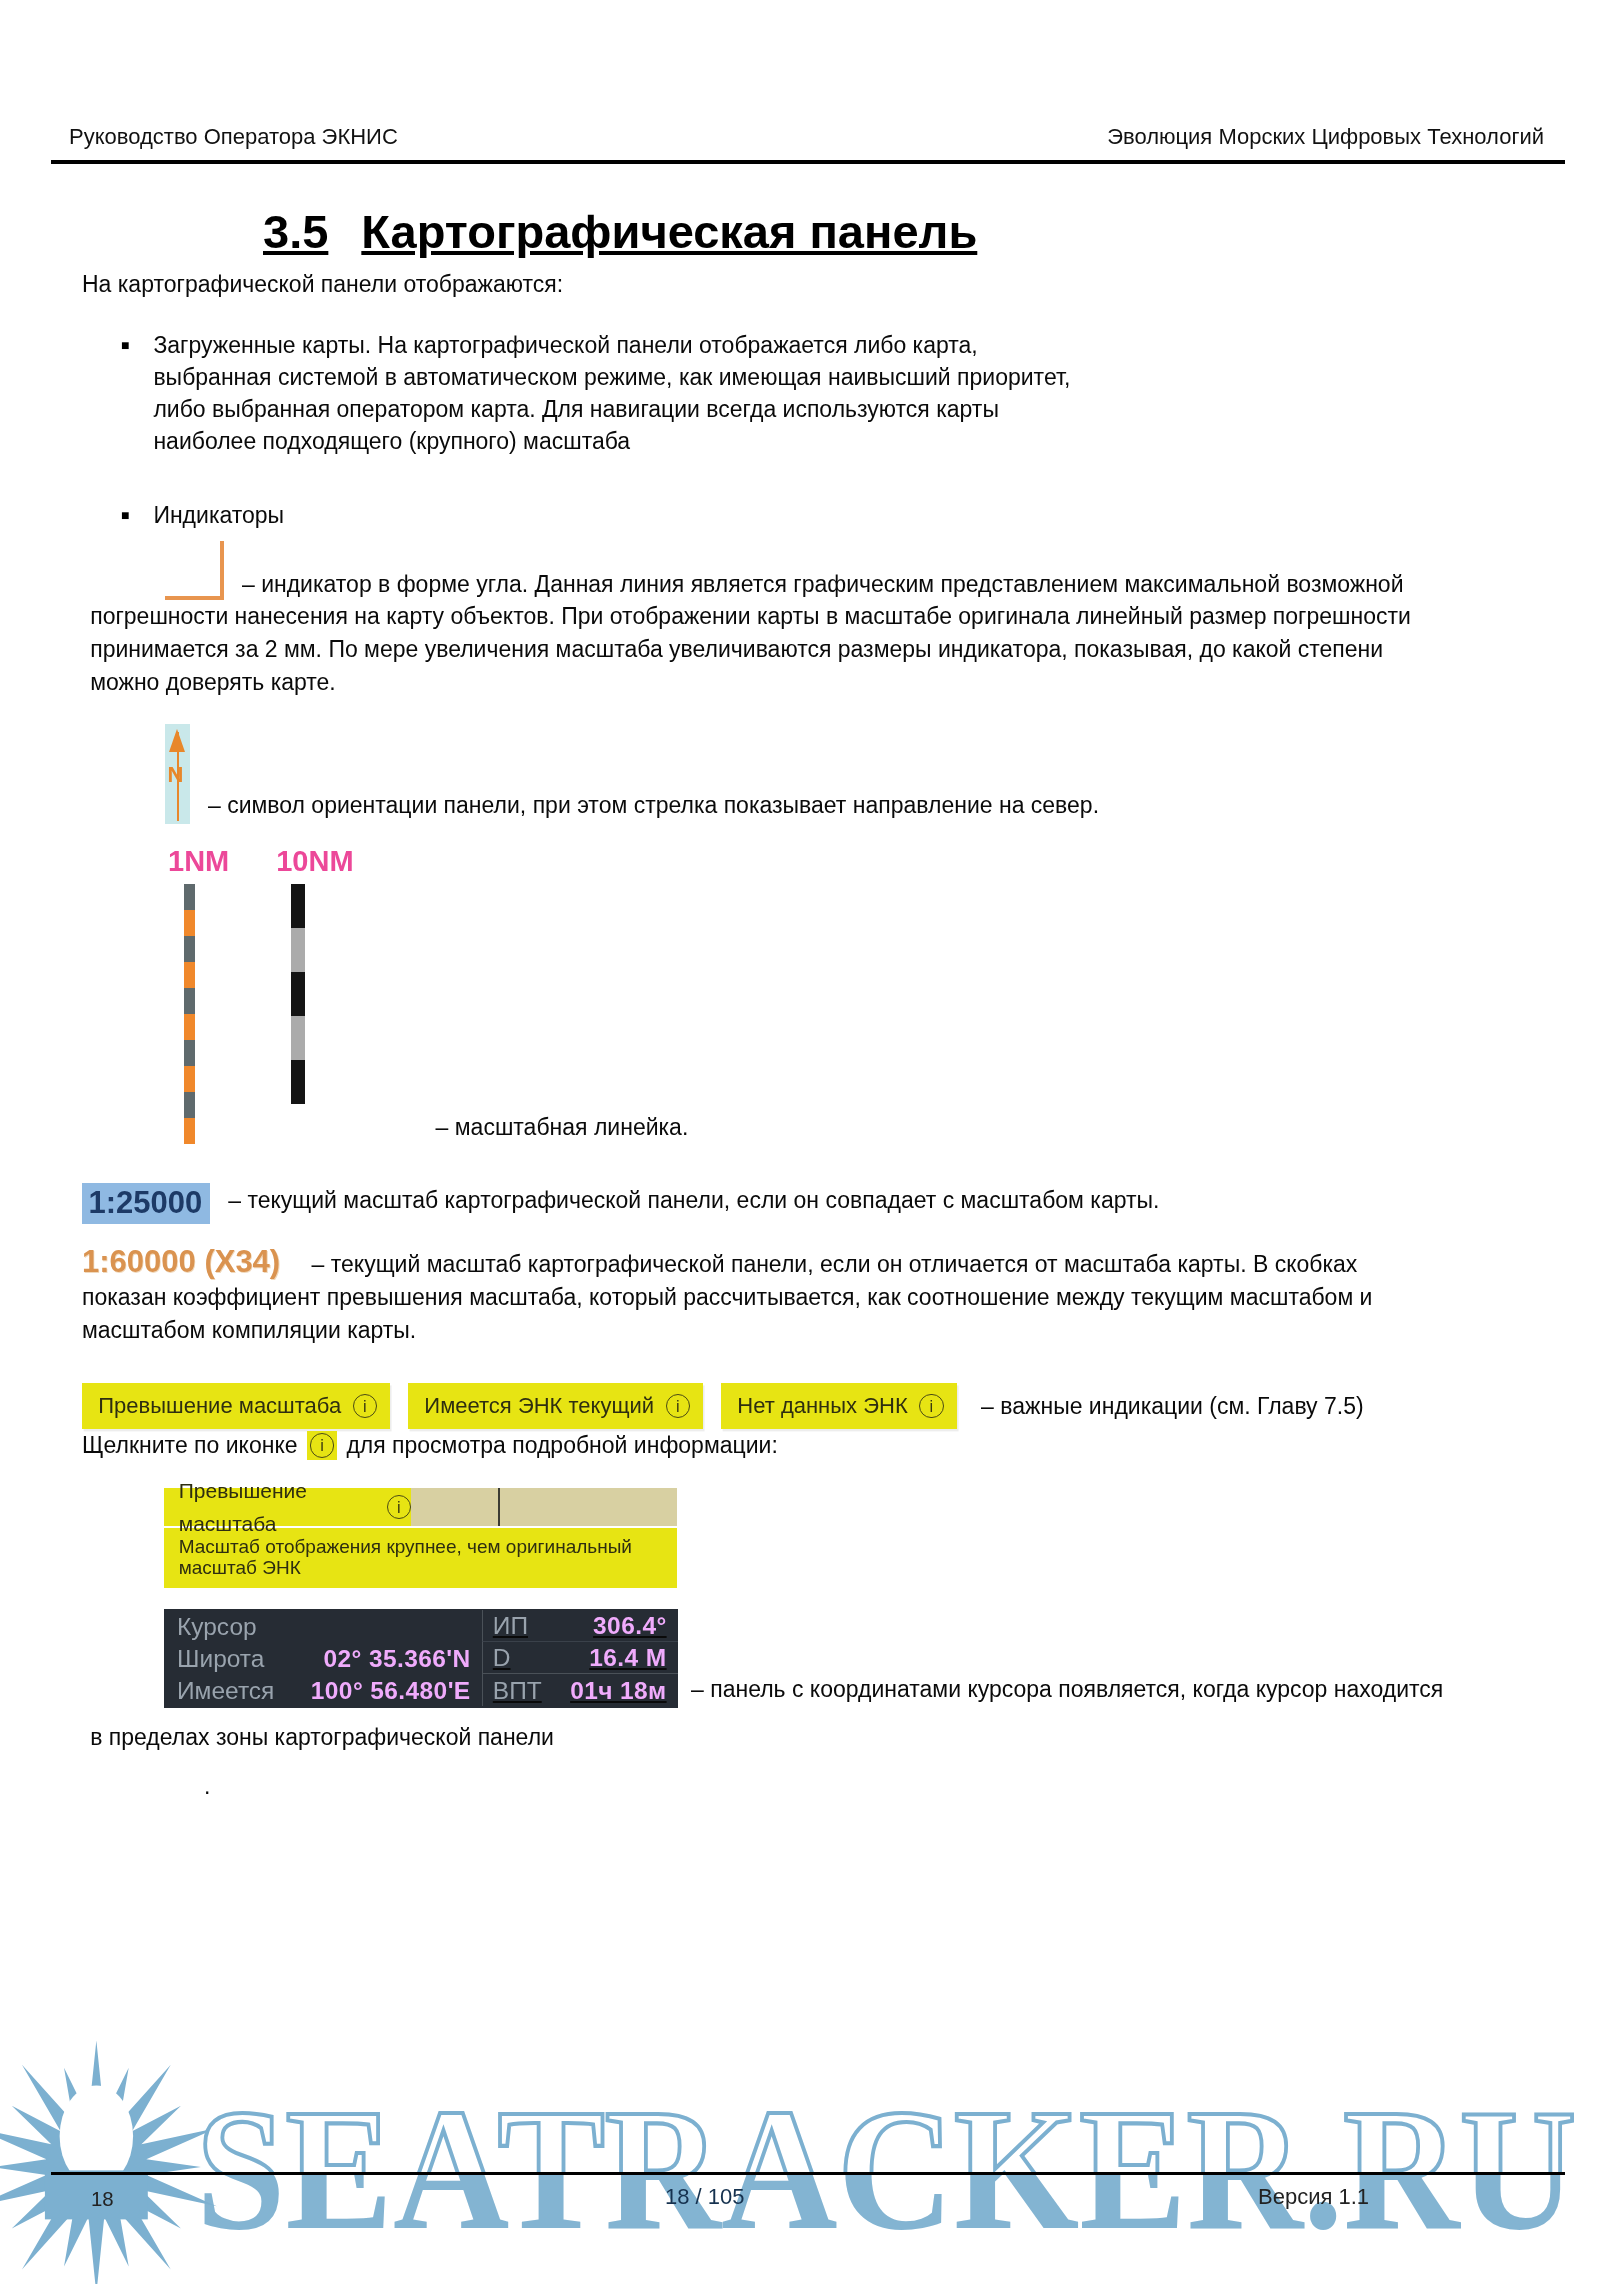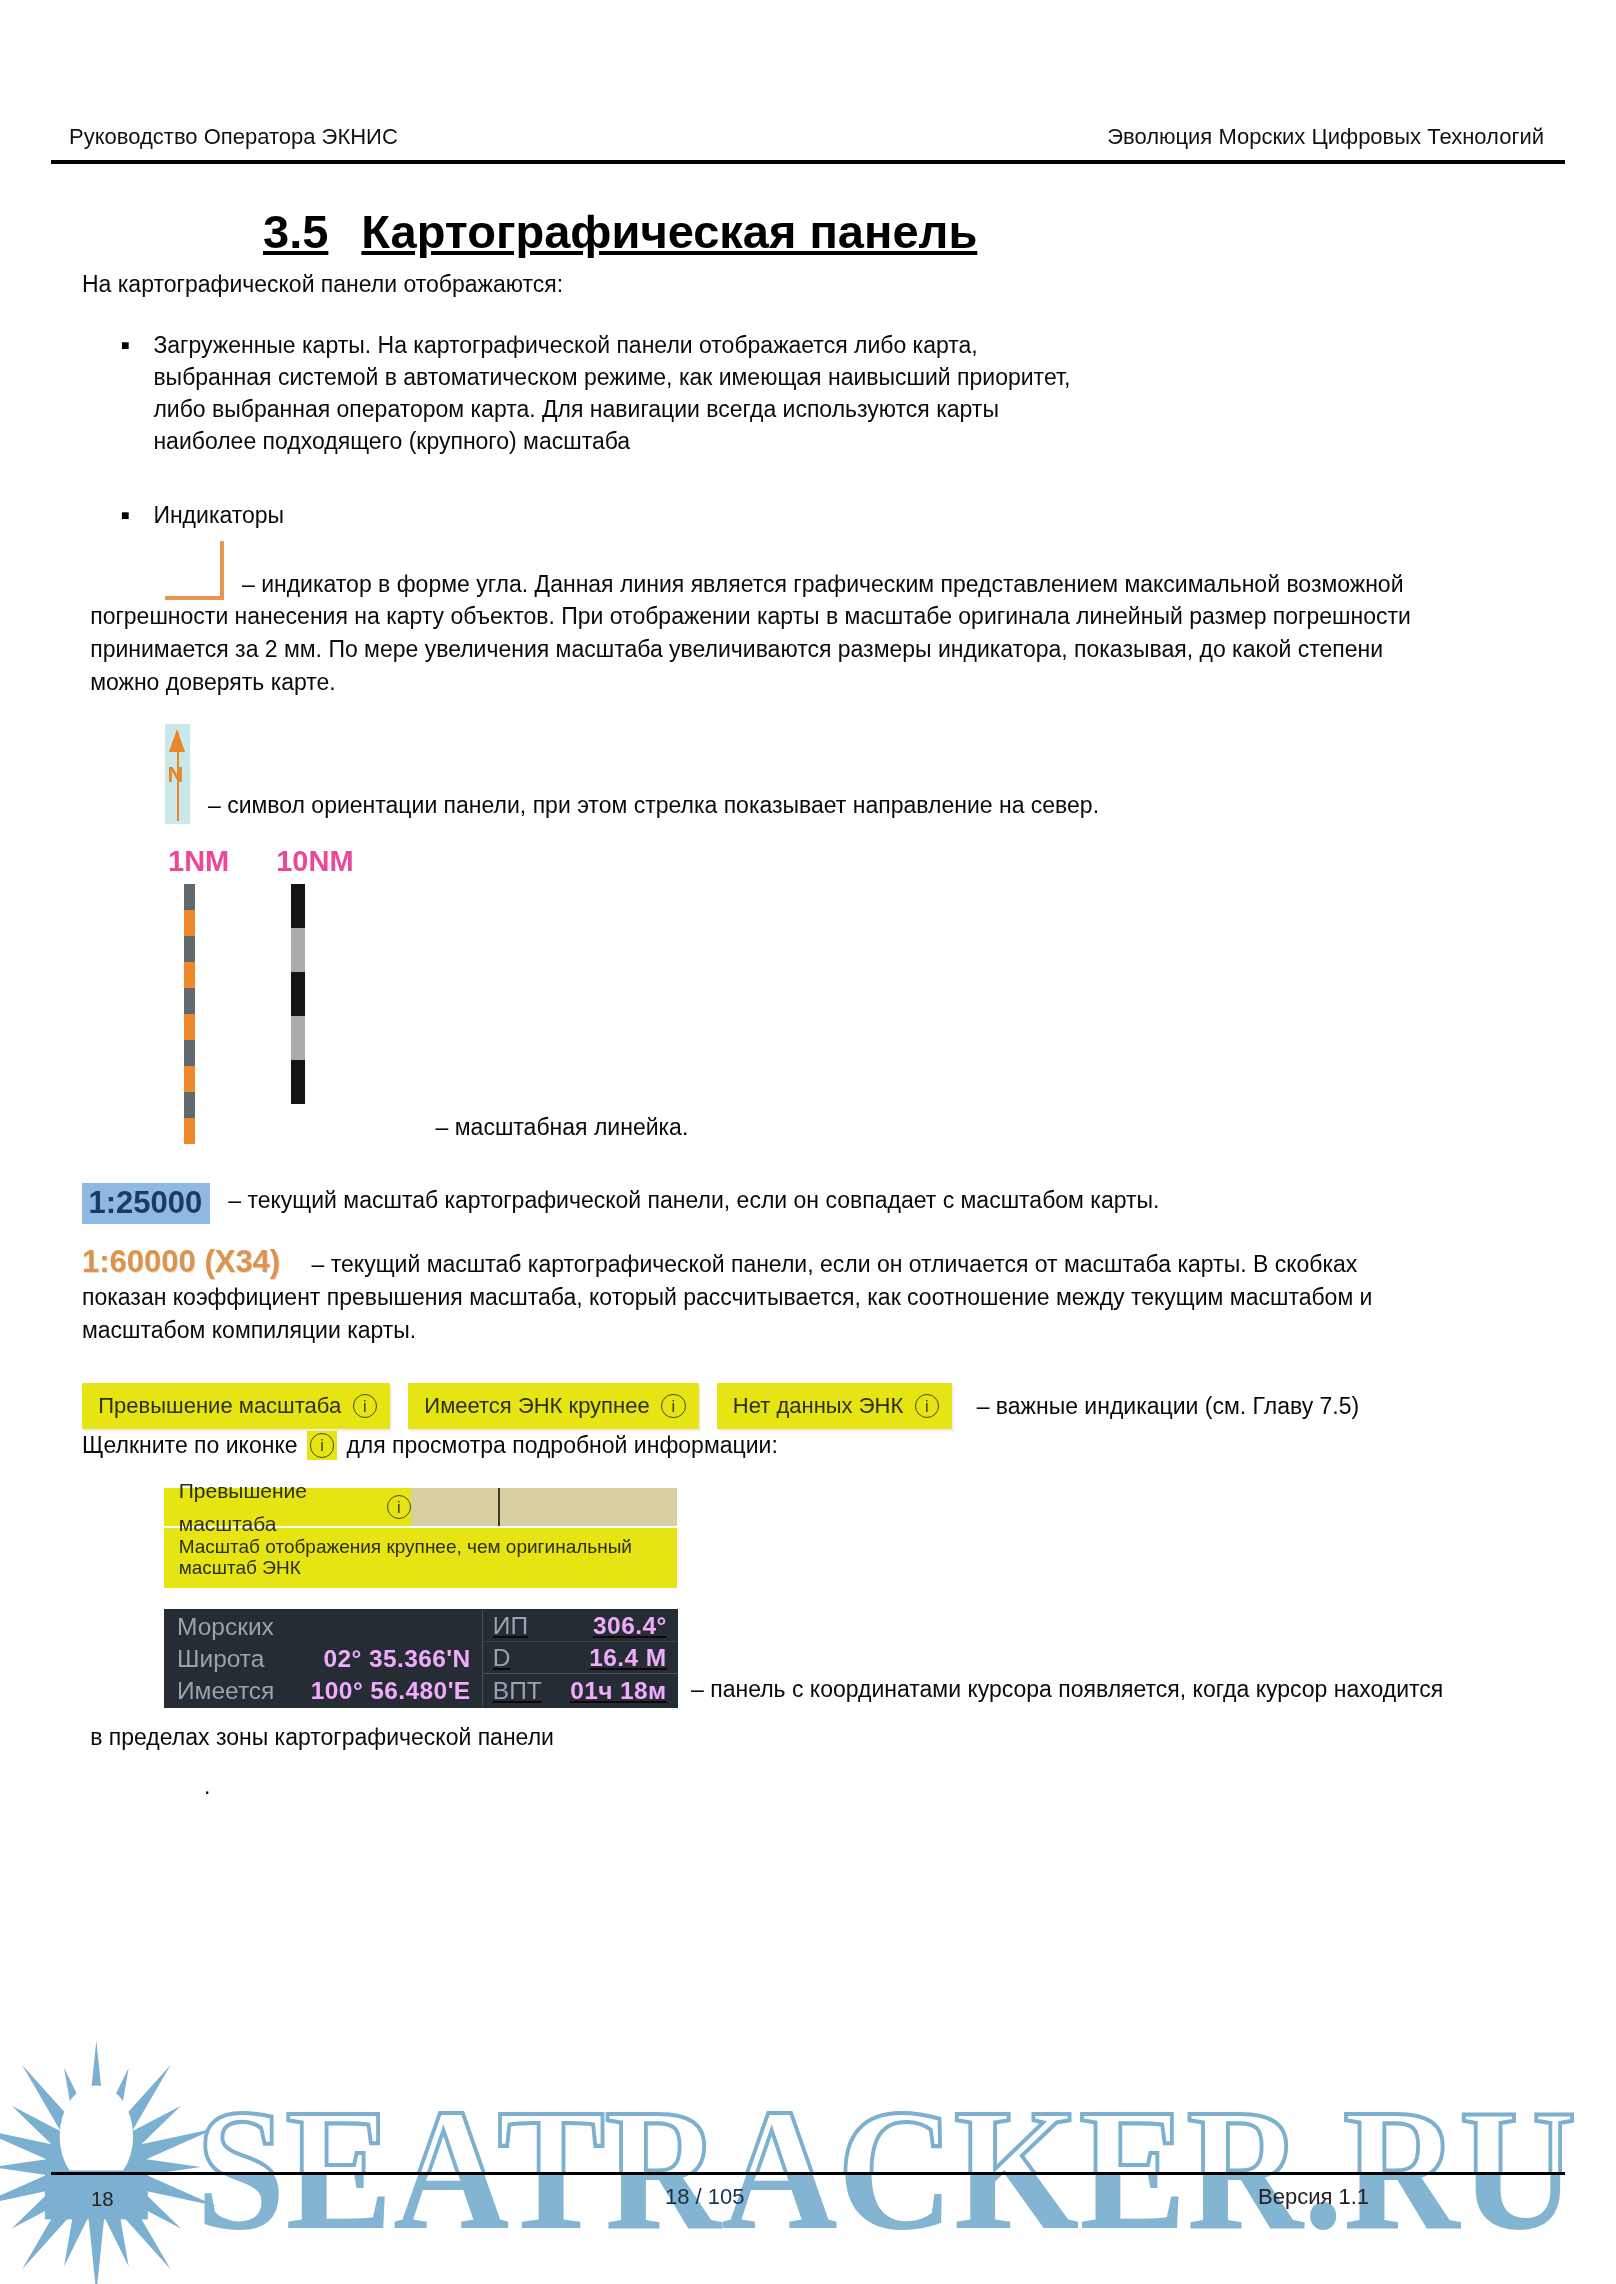--- a/index.html
+++ b/index.html
@@ -185,21 +185,21 @@
       <span class="over-scale">1:60000 (X34)</span>
       <span>– текущий масштаб картографической панели, если он отличается от масштаба карты. В скобках показан коэффициент превышения масштаба, который рассчитывается, как соотношение между текущим масштабом и масштабом компиляции карты.</span>
     </div>
 
     <div class="badges-row">
       <span class="ybadge">
         <span>Превышение масштаба</span>
         <span class="i-icon">i</span>
       </span>
       <span class="ybadge">
-        <span>Имеется ЭНК крупнее</span>
+        <span>Имеется ЭНК текущий</span>
         <span class="i-icon">i</span>
       </span>
       <span class="ybadge">
         <span>Нет данных ЭНК</span>
         <span class="i-icon">i</span>
       </span>
       <span class="badges-caption">– важные индикации (см. Главу 7.5)</span>
     </div>
 
     <div class="click-hint">
@@ -220,21 +220,21 @@
           <span class="p-vline"></span>
         </div>
       </div>
       <div class="popup-row2">Масштаб отображения крупнее, чем оригинальный масштаб ЭНК</div>
     </div>
 
     <div class="cpanel-block">
       <div class="cpanel">
         <div class="cp-row">
           <div class="cp-left">
-            <span class="cp-label">Морских</span>
+            <span class="cp-label">Курсор</span>
           </div>
           <div class="cp-right">
             <span class="cp-label">ИП</span>
             <span class="cp-value">306.4°</span>
           </div>
         </div>
         <div class="cp-row">
           <div class="cp-left">
             <span class="cp-label">Широта</span>
             <span class="cp-value">02° 35.366'N</span>

